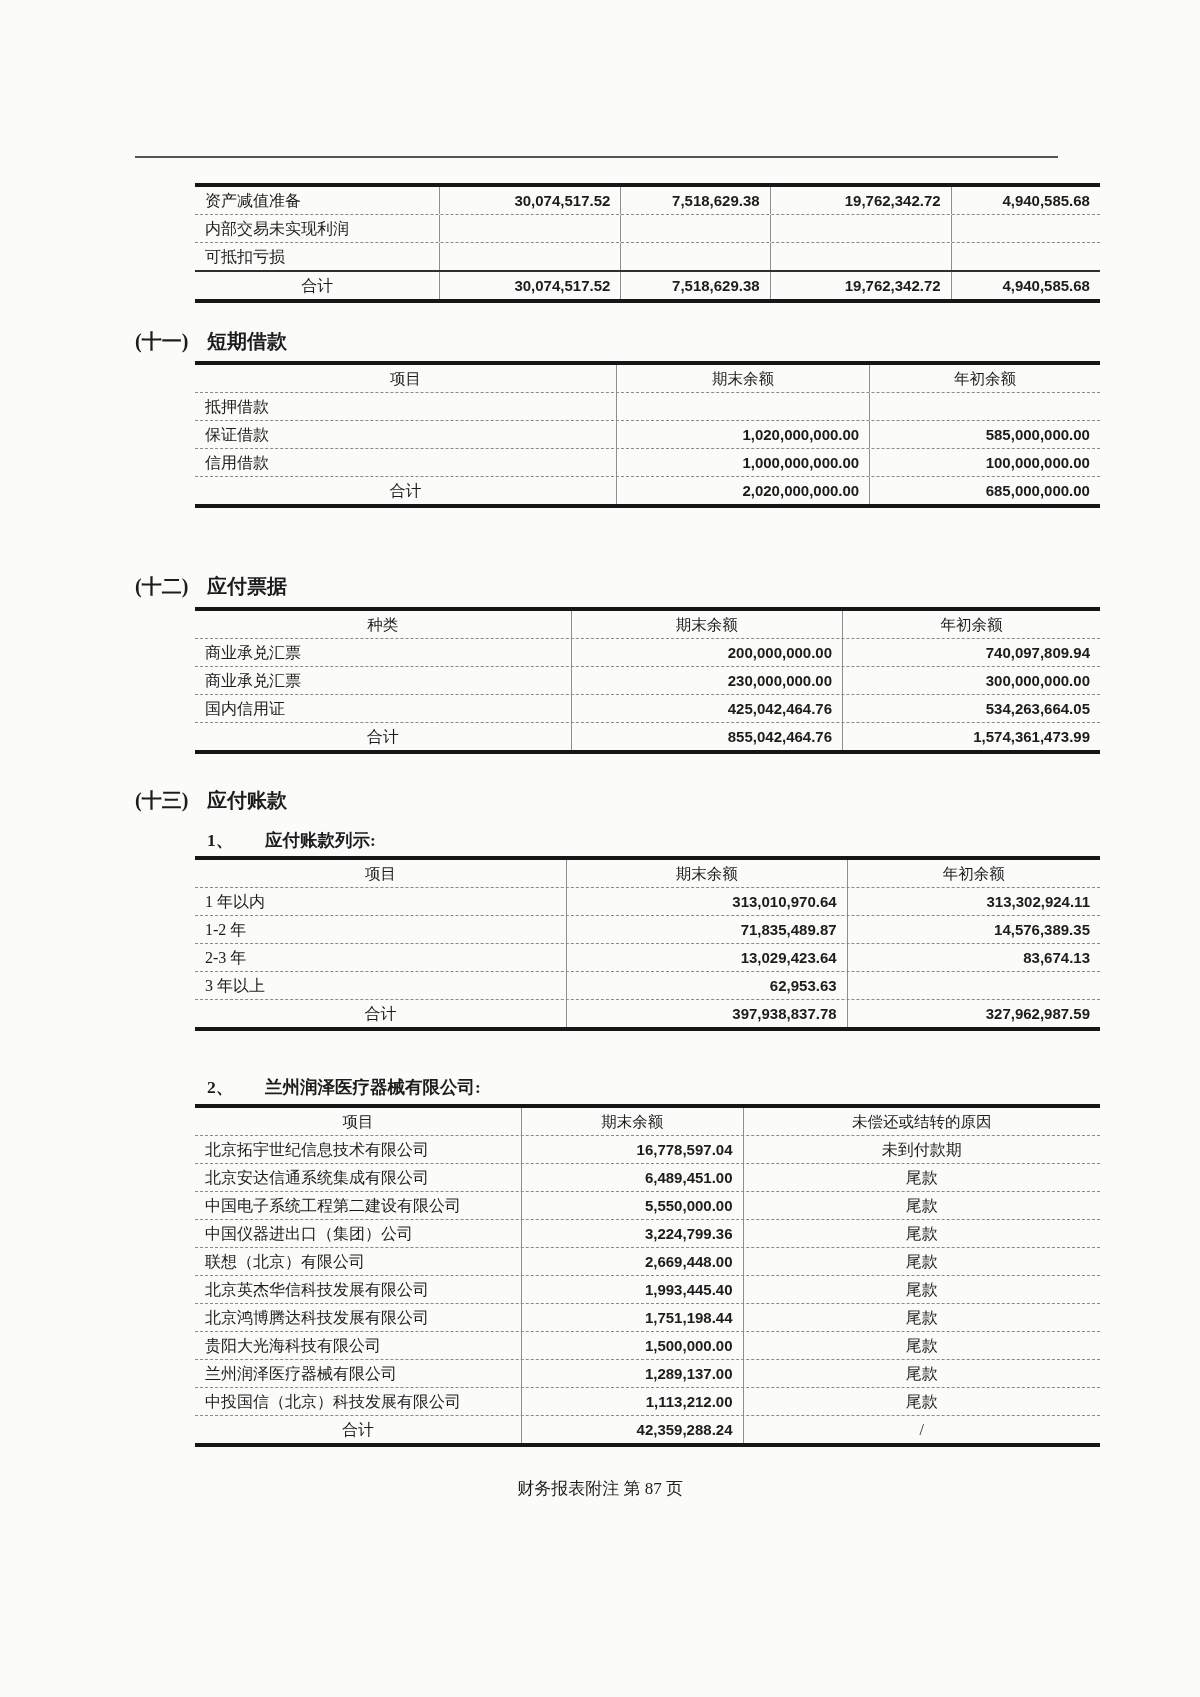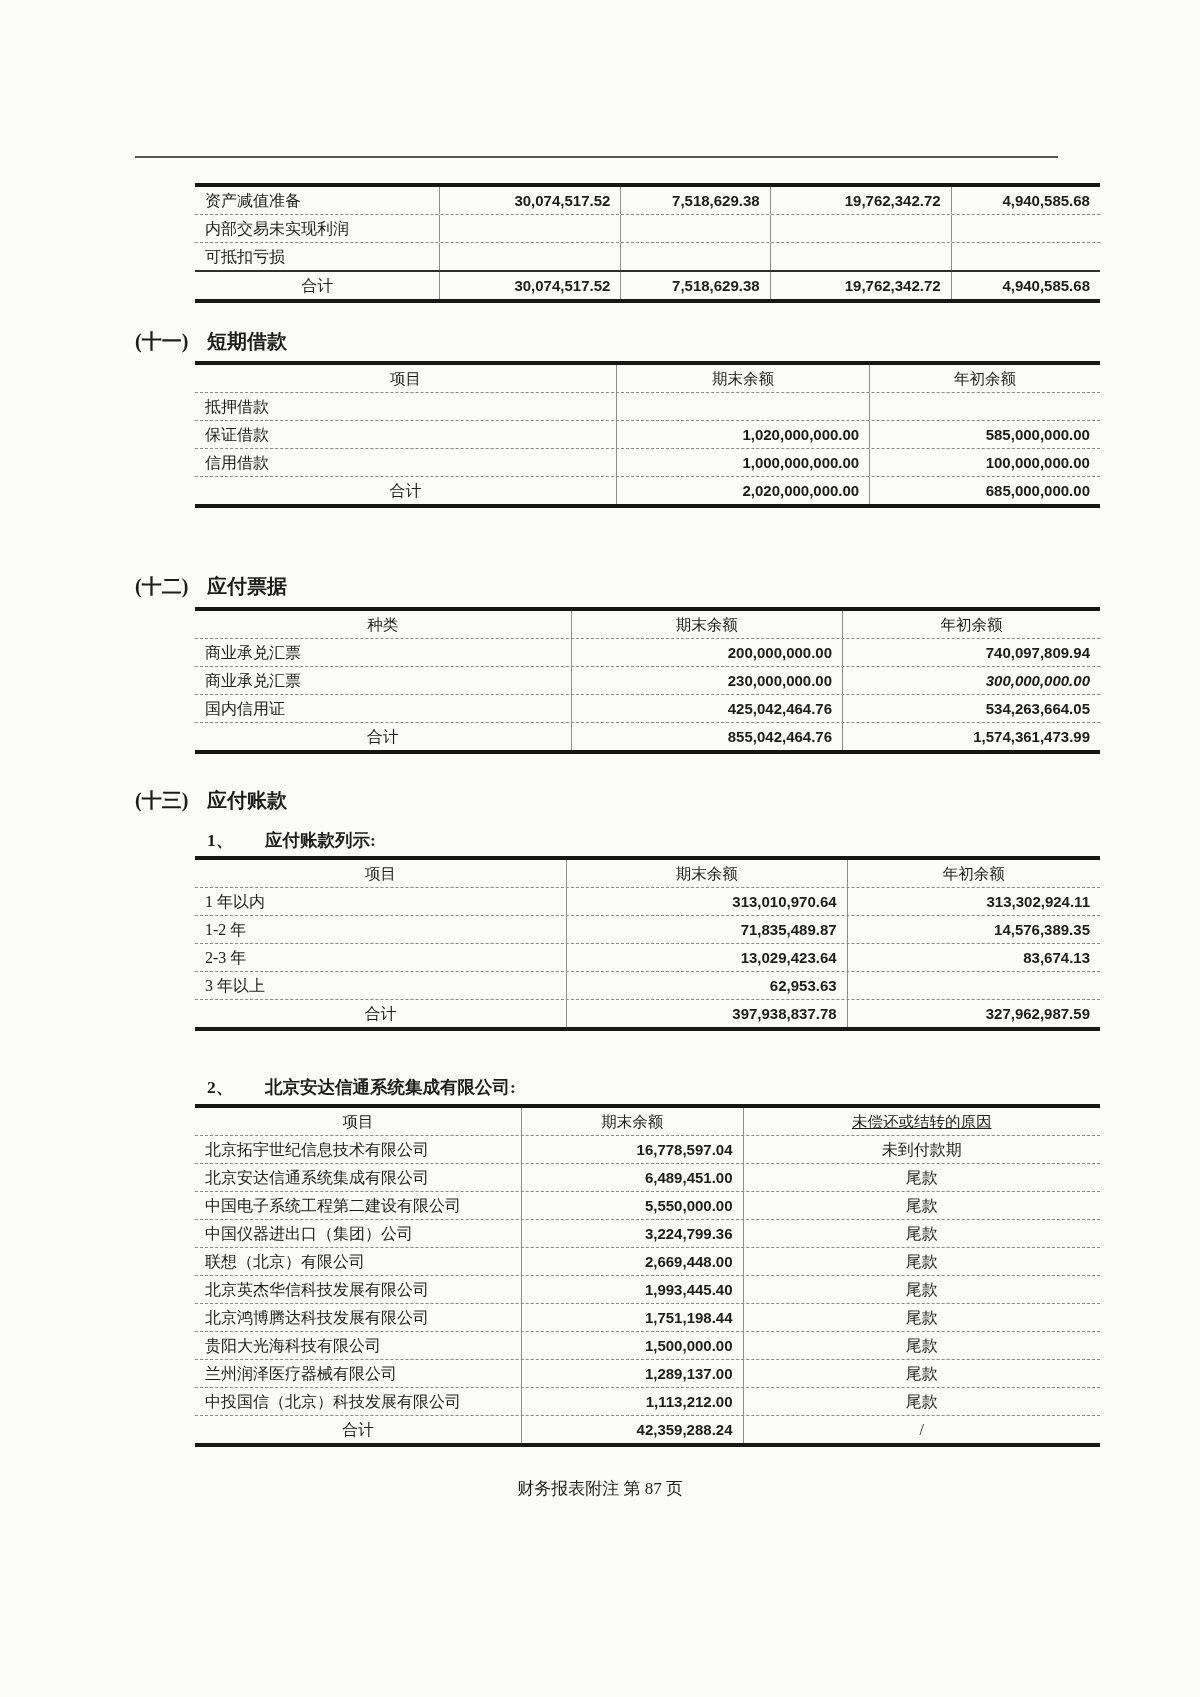--- a/index.html
+++ b/index.html
@@ -21,21 +21,21 @@
   .sub-heading{position:absolute;display:flex;font-size:17.5px;font-weight:bold;line-height:22px;}
   .sub-num{width:58px;flex:none;}
 
   
   .doc-table{
     position:absolute;width:905px;box-sizing:border-box;
     border-top:4px solid #161616;border-bottom:4px solid #161616;
     background:transparent;
   }
   .trow{display:flex;min-height:27px;border-bottom:1px dashed #8a8a8a;align-items:stretch;}
-  .trow:last-child{border-bottom:none;justify-content:center;}
+  .trow:last-child{border-bottom:none;}
   .trow.strong-top{border-top:2px solid #2e2e2e;margin-top:-1px;}
   .tcell{
     box-sizing:border-box;display:flex;align-items:center;
     padding:3px 10px;font-size:16px;line-height:18px;
   }
   .tcell + .tcell{border-left:1px solid #8f8f8f;}
   .align-left{justify-content:flex-start;}
   .align-right{justify-content:flex-end;}
   .align-center{justify-content:center;}
   .th{justify-content:center;font-size:15.5px;}
@@ -126,21 +126,21 @@
         <div class="tcell th" style="width: 28.5%;">年初余额</div>
       </div>
       <div class="trow">
         <div class="tcell align-left" style="width: 41.5%;">商业承兑汇票</div>
         <div class="tcell align-right num" style="width: 30%;">200,000,000.00</div>
         <div class="tcell align-right num" style="width: 28.5%;">740,097,809.94</div>
       </div>
       <div class="trow">
         <div class="tcell align-left" style="width: 41.5%;">商业承兑汇票</div>
         <div class="tcell align-right num" style="width: 30%;">230,000,000.00</div>
-        <div class="tcell align-right num" style="width: 28.5%; font-style: italic;">300,000,000.00</div>
+        <div class="tcell align-right num" style="width: 28.5%;">300,000,000.00</div>
       </div>
       <div class="trow">
         <div class="tcell align-left" style="width: 41.5%;">国内信用证</div>
         <div class="tcell align-right num" style="width: 30%;">425,042,464.76</div>
         <div class="tcell align-right num" style="width: 28.5%;">534,263,664.05</div>
       </div>
       <div class="trow total">
         <div class="tcell align-center" style="width: 41.5%;">合计</div>
         <div class="tcell align-right num" style="width: 30%;">855,042,464.76</div>
         <div class="tcell align-right num" style="width: 28.5%;">1,574,361,473.99</div>
@@ -184,27 +184,27 @@
       </div>
       <div class="trow total">
         <div class="tcell align-center" style="width: 41%;">合计</div>
         <div class="tcell align-right num" style="width: 31%;">397,938,837.78</div>
         <div class="tcell align-right num" style="width: 28%;">327,962,987.59</div>
       </div>
     </div>
 
   <div class="sub-heading" style="left:207px;top:1076px;">
     <span class="sub-num">2、</span>
-    <span>北京安达信通系统集成有限公司:</span>
+    <span>兰州润泽医疗器械有限公司:</span>
   </div>
   <div class="doc-table" style="left:195px;top:1104px;">
       <div class="trow thead">
         <div class="tcell th" style="width: 36%;">项目</div>
         <div class="tcell th" style="width: 24.5%;">期末余额</div>
-        <div class="tcell th" style="width: 39.5%; text-decoration: underline;">未偿还或结转的原因</div>
+        <div class="tcell th" style="width: 39.5%;">未偿还或结转的原因</div>
       </div>
       <div class="trow">
         <div class="tcell align-left" style="width: 36%;">北京拓宇世纪信息技术有限公司</div>
         <div class="tcell align-right num" style="width: 24.5%;">16,778,597.04</div>
         <div class="tcell align-center" style="width: 39.5%;">未到付款期</div>
       </div>
       <div class="trow">
         <div class="tcell align-left" style="width: 36%;">北京安达信通系统集成有限公司</div>
         <div class="tcell align-right num" style="width: 24.5%;">6,489,451.00</div>
         <div class="tcell align-center" style="width: 39.5%;">尾款</div>

